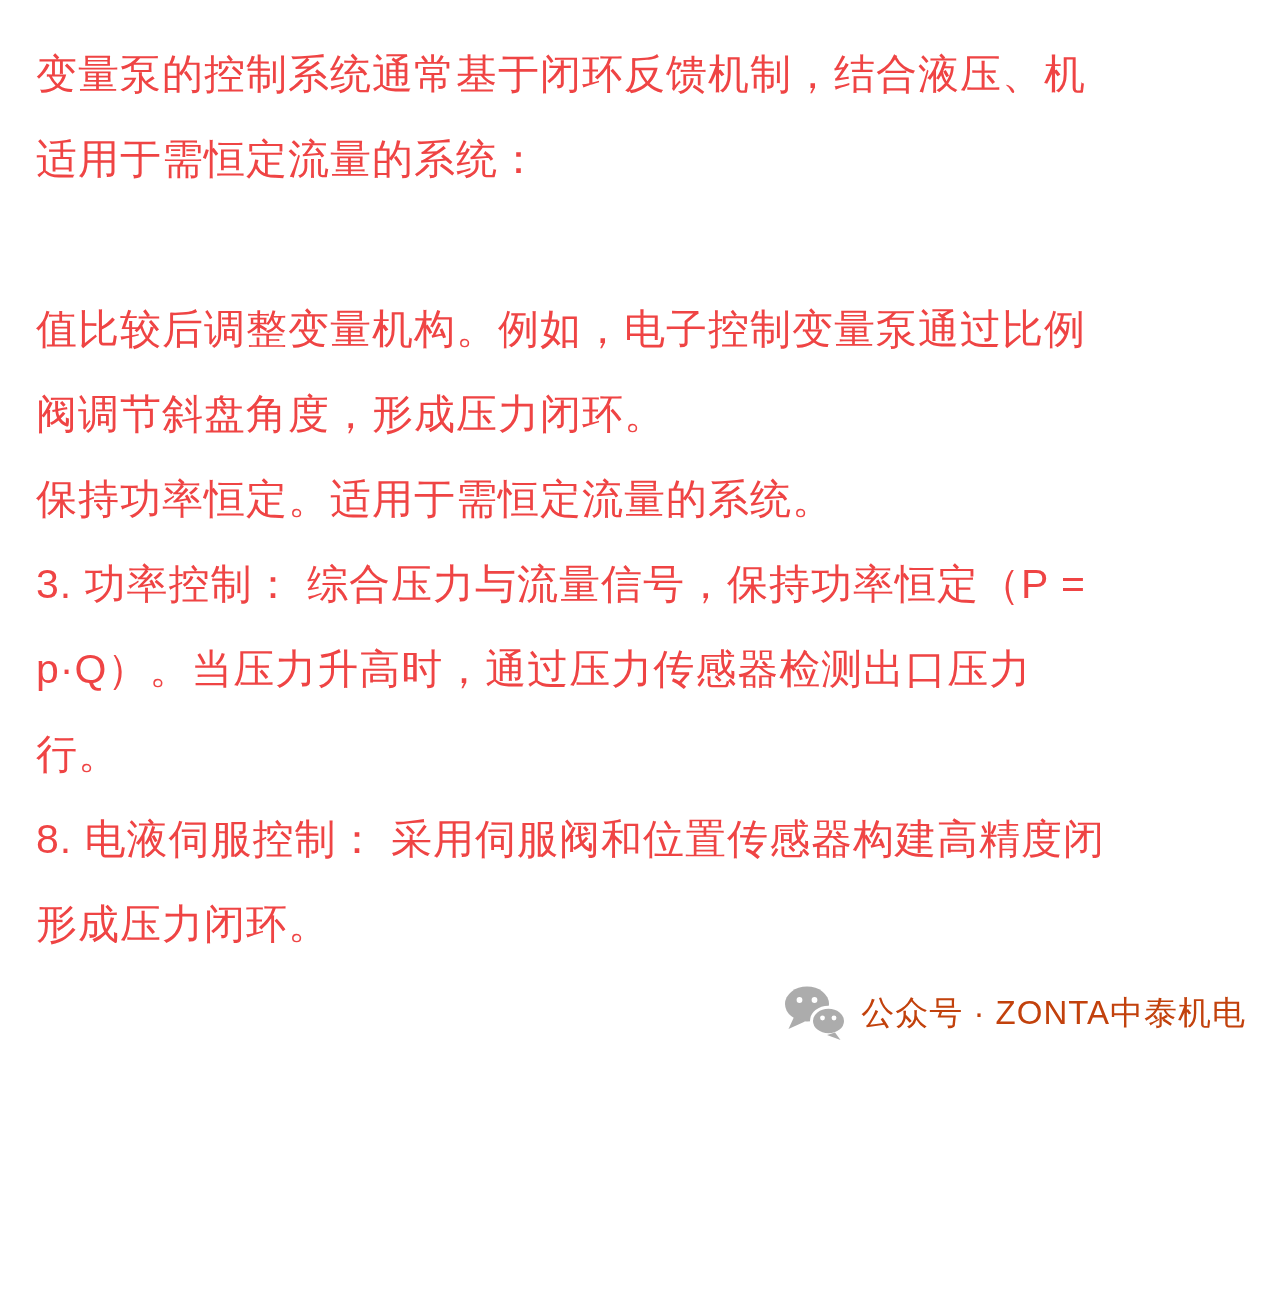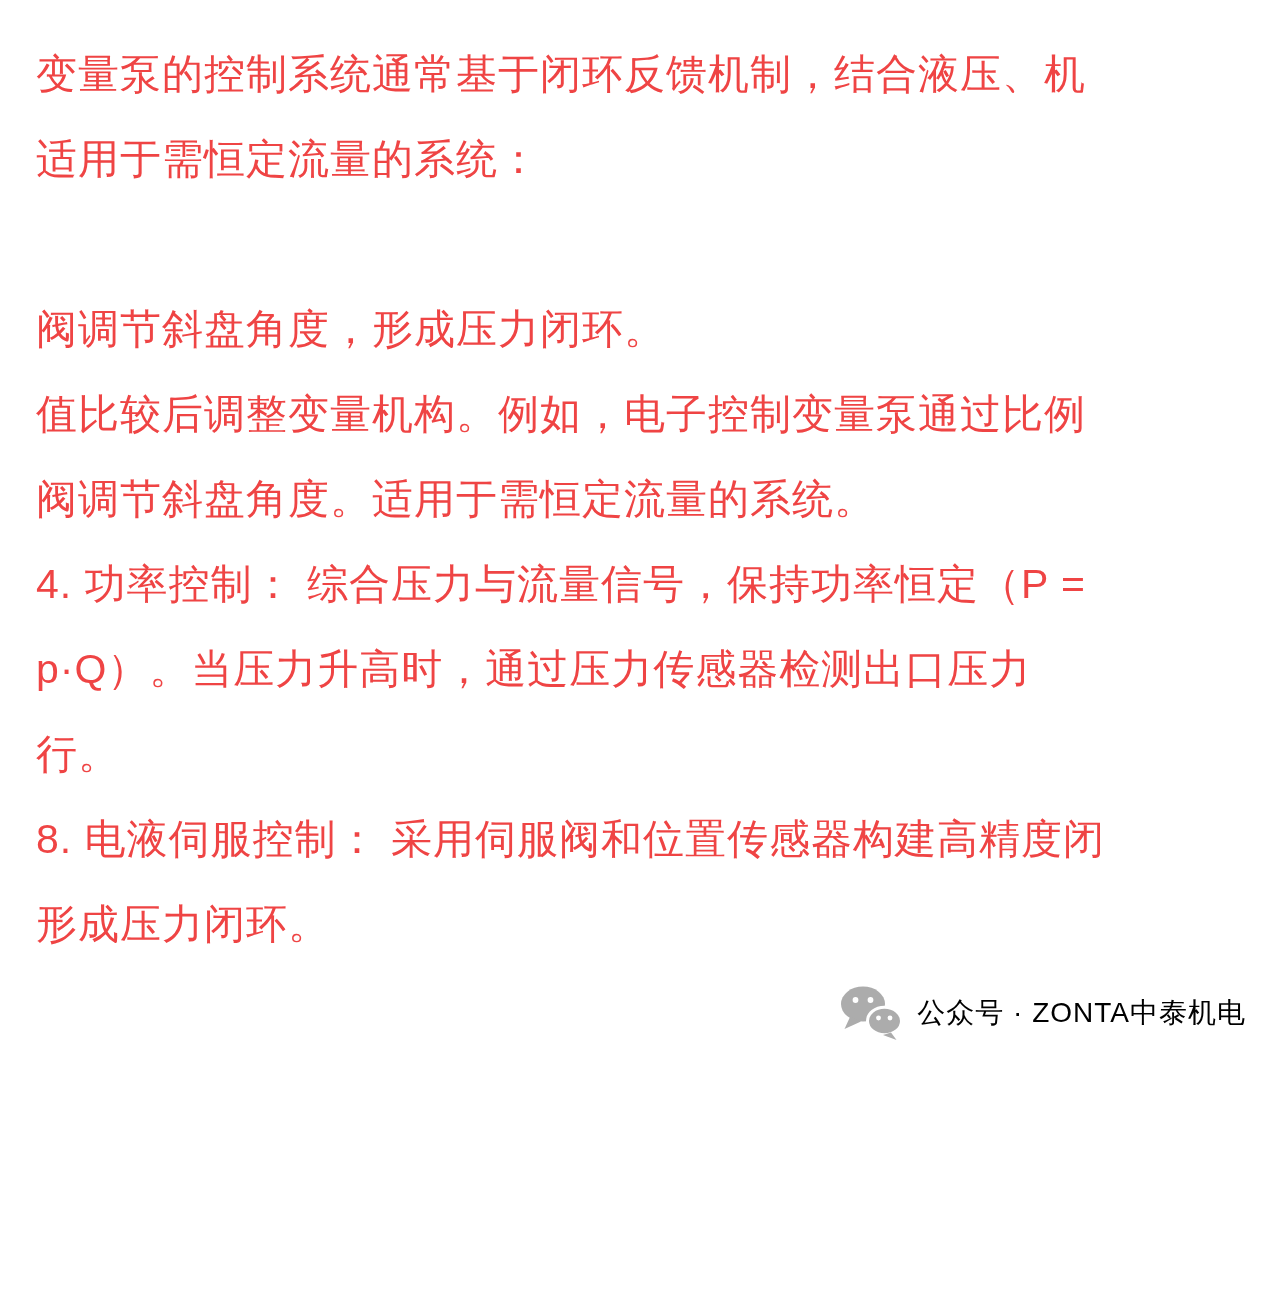--- a/index.html
+++ b/index.html
@@ -28,48 +28,48 @@
   .watermark {
     margin-top: 16px;
     padding-right: 34px;
     display: flex;
     justify-content: flex-end;
     align-items: center;
     gap: 14px;
     height: 60px;
   }
   .watermark .wm-text {
-    font-size: 28px;
+    font-size: 33px;
     letter-spacing: 1px;
-    color: #000000;
+    color: #c2410c;
     white-space: nowrap;
   }
   .wm-icon { width: 64px; height: 56px; display: block; }
 </style>
 </head>
 <body>
 
 <div class="article">
 
   <div class="para">
     <div class="line">变量泵的控制系统通常基于闭环反馈机制，结合液压、机</div>
     <div class="line">适用于需恒定流量的系统：</div>
   </div>
 
   <div class="para gap-before">
+    <div class="line">值比较后调整变量机构。例如，电子控制变量泵通过比例</div>
     <div class="line">阀调节斜盘角度，形成压力闭环。</div>
-    <div class="line">值比较后调整变量机构。例如，电子控制变量泵通过比例</div>
   </div>
 
   <div class="para">
-    <div class="line">阀调节斜盘角度。适用于需恒定流量的系统。</div>
+    <div class="line">保持功率恒定。适用于需恒定流量的系统。</div>
   </div>
 
   <div class="para">
-    <div class="line">4. 功率控制： 综合压力与流量信号，保持功率恒定（P =</div>
+    <div class="line">3. 功率控制： 综合压力与流量信号，保持功率恒定（P =</div>
     <div class="line">p·Q）。当压力升高时，通过压力传感器检测出口压力</div>
     <div class="line">行。</div>
   </div>
 
   <div class="para">
     <div class="line">8. 电液伺服控制： 采用伺服阀和位置传感器构建高精度闭</div>
     <div class="line">形成压力闭环。</div>
   </div>
 
 </div>

